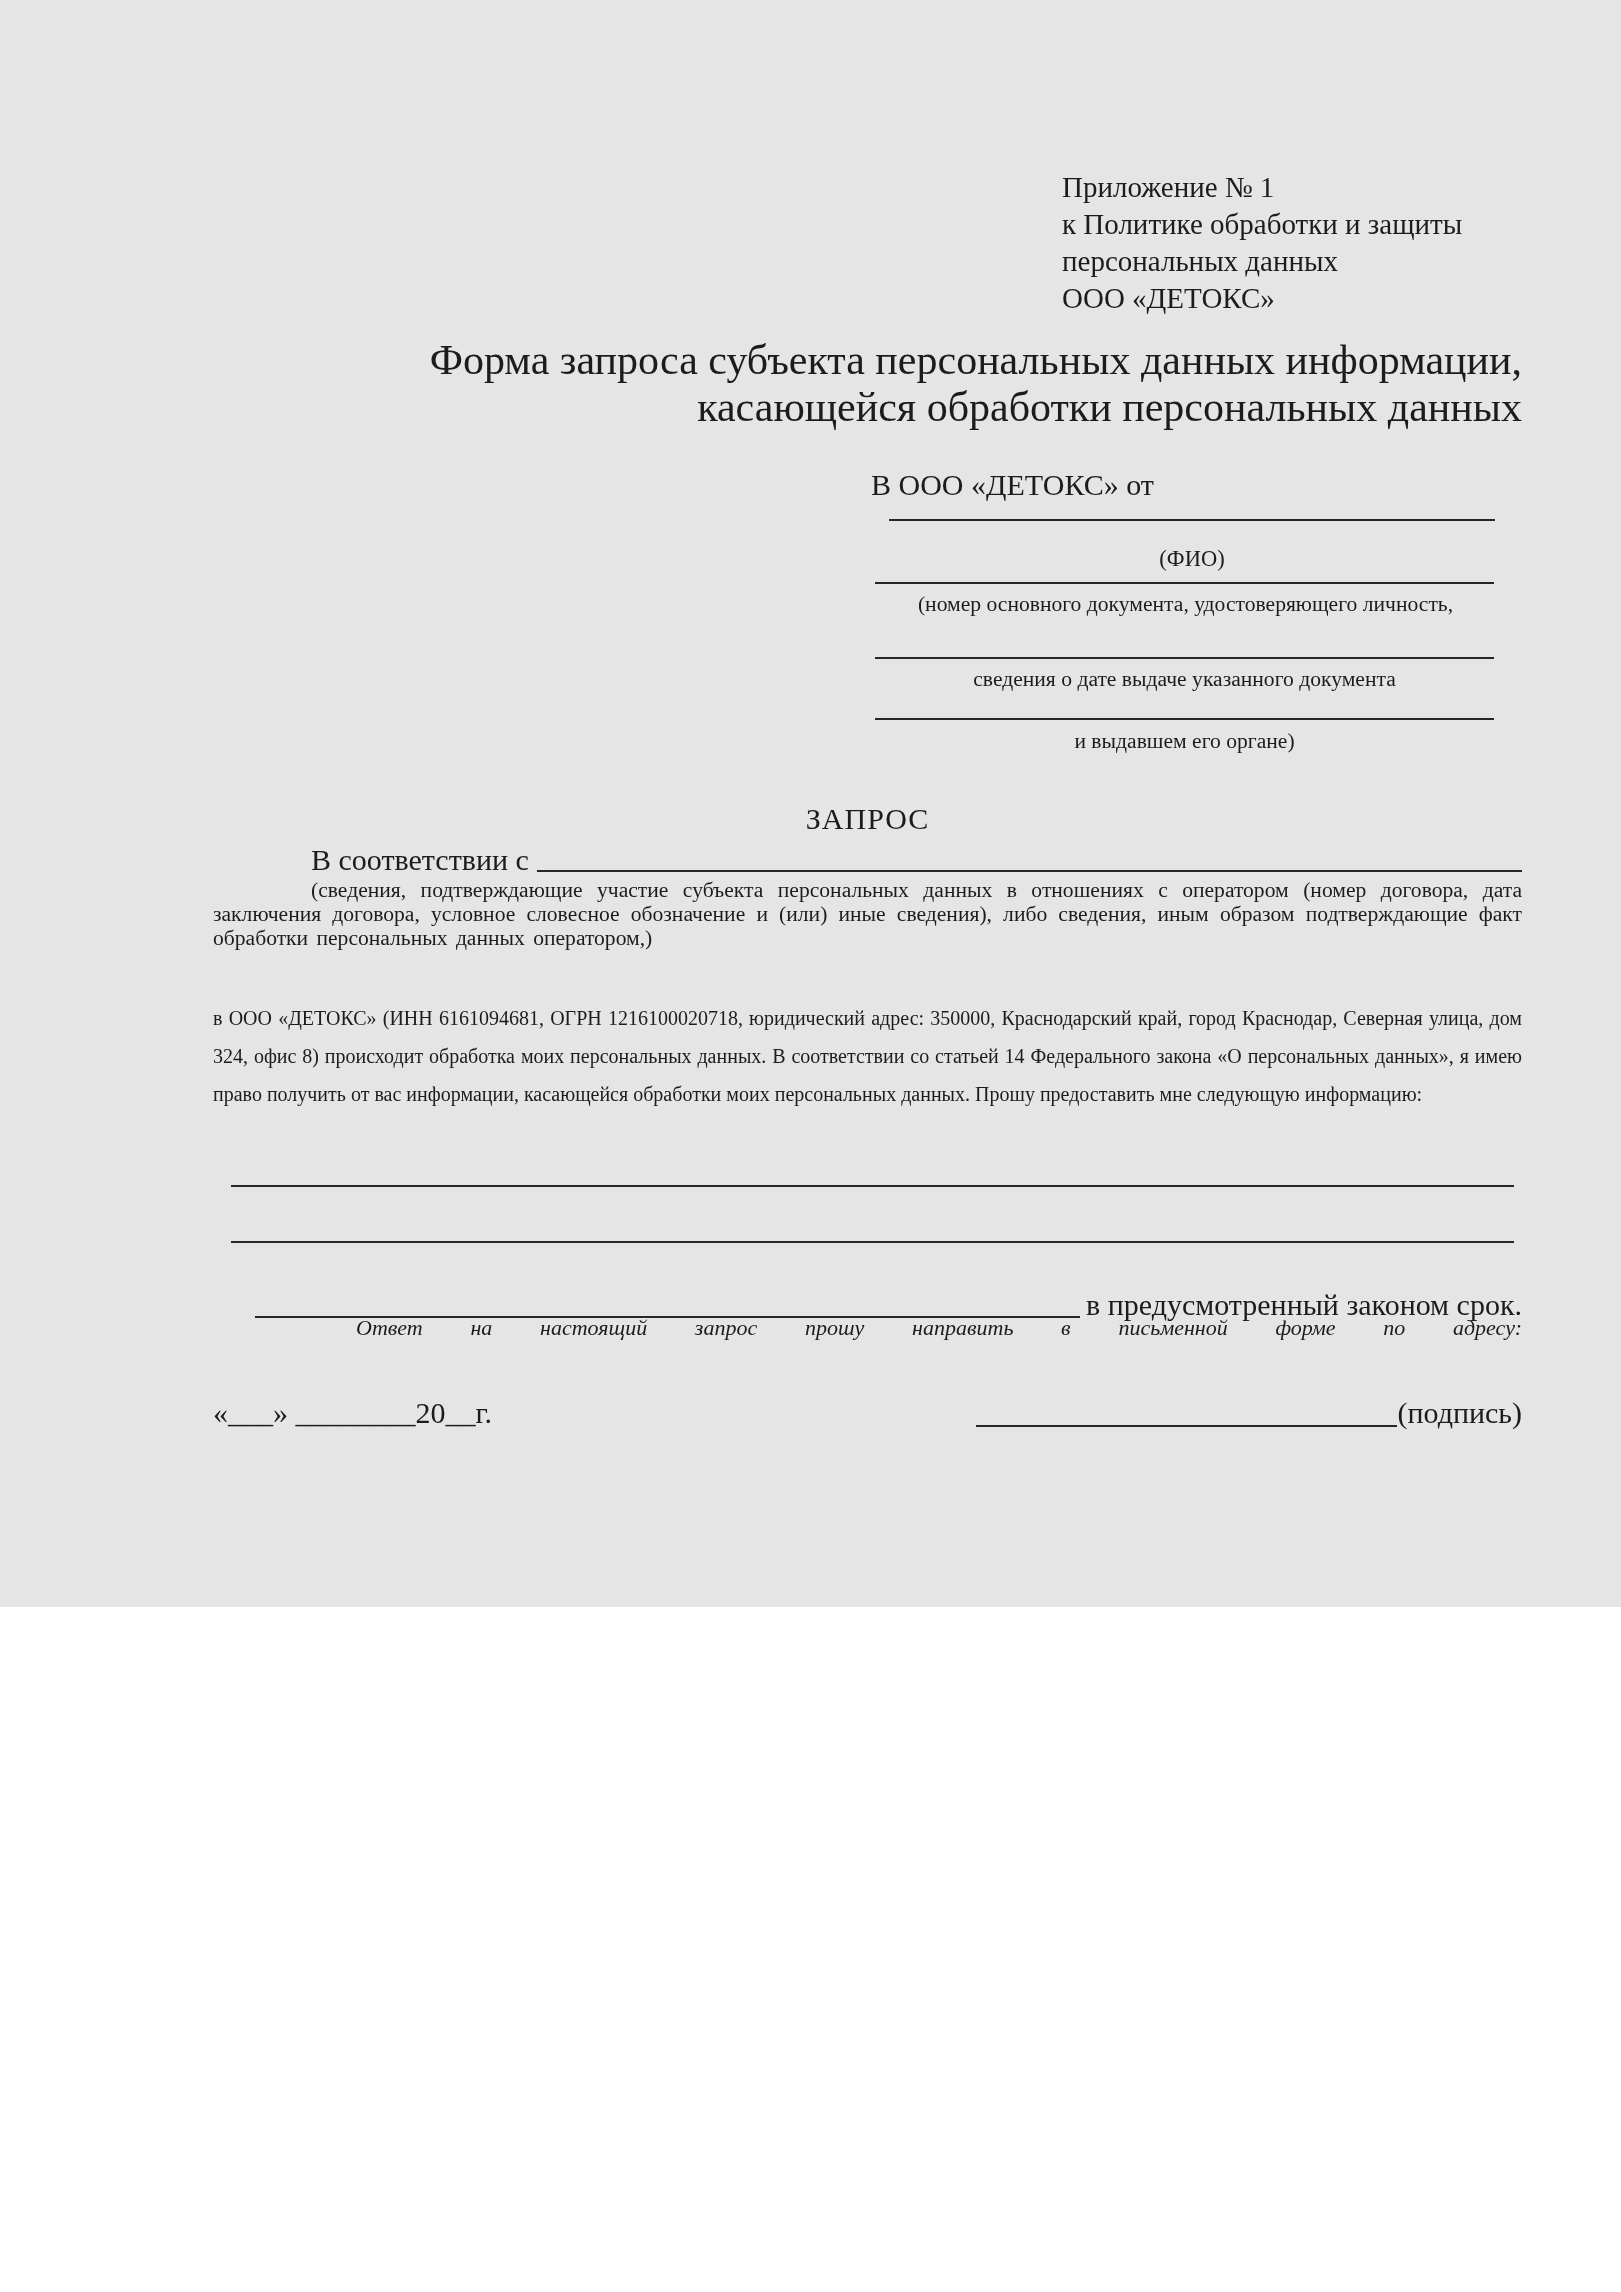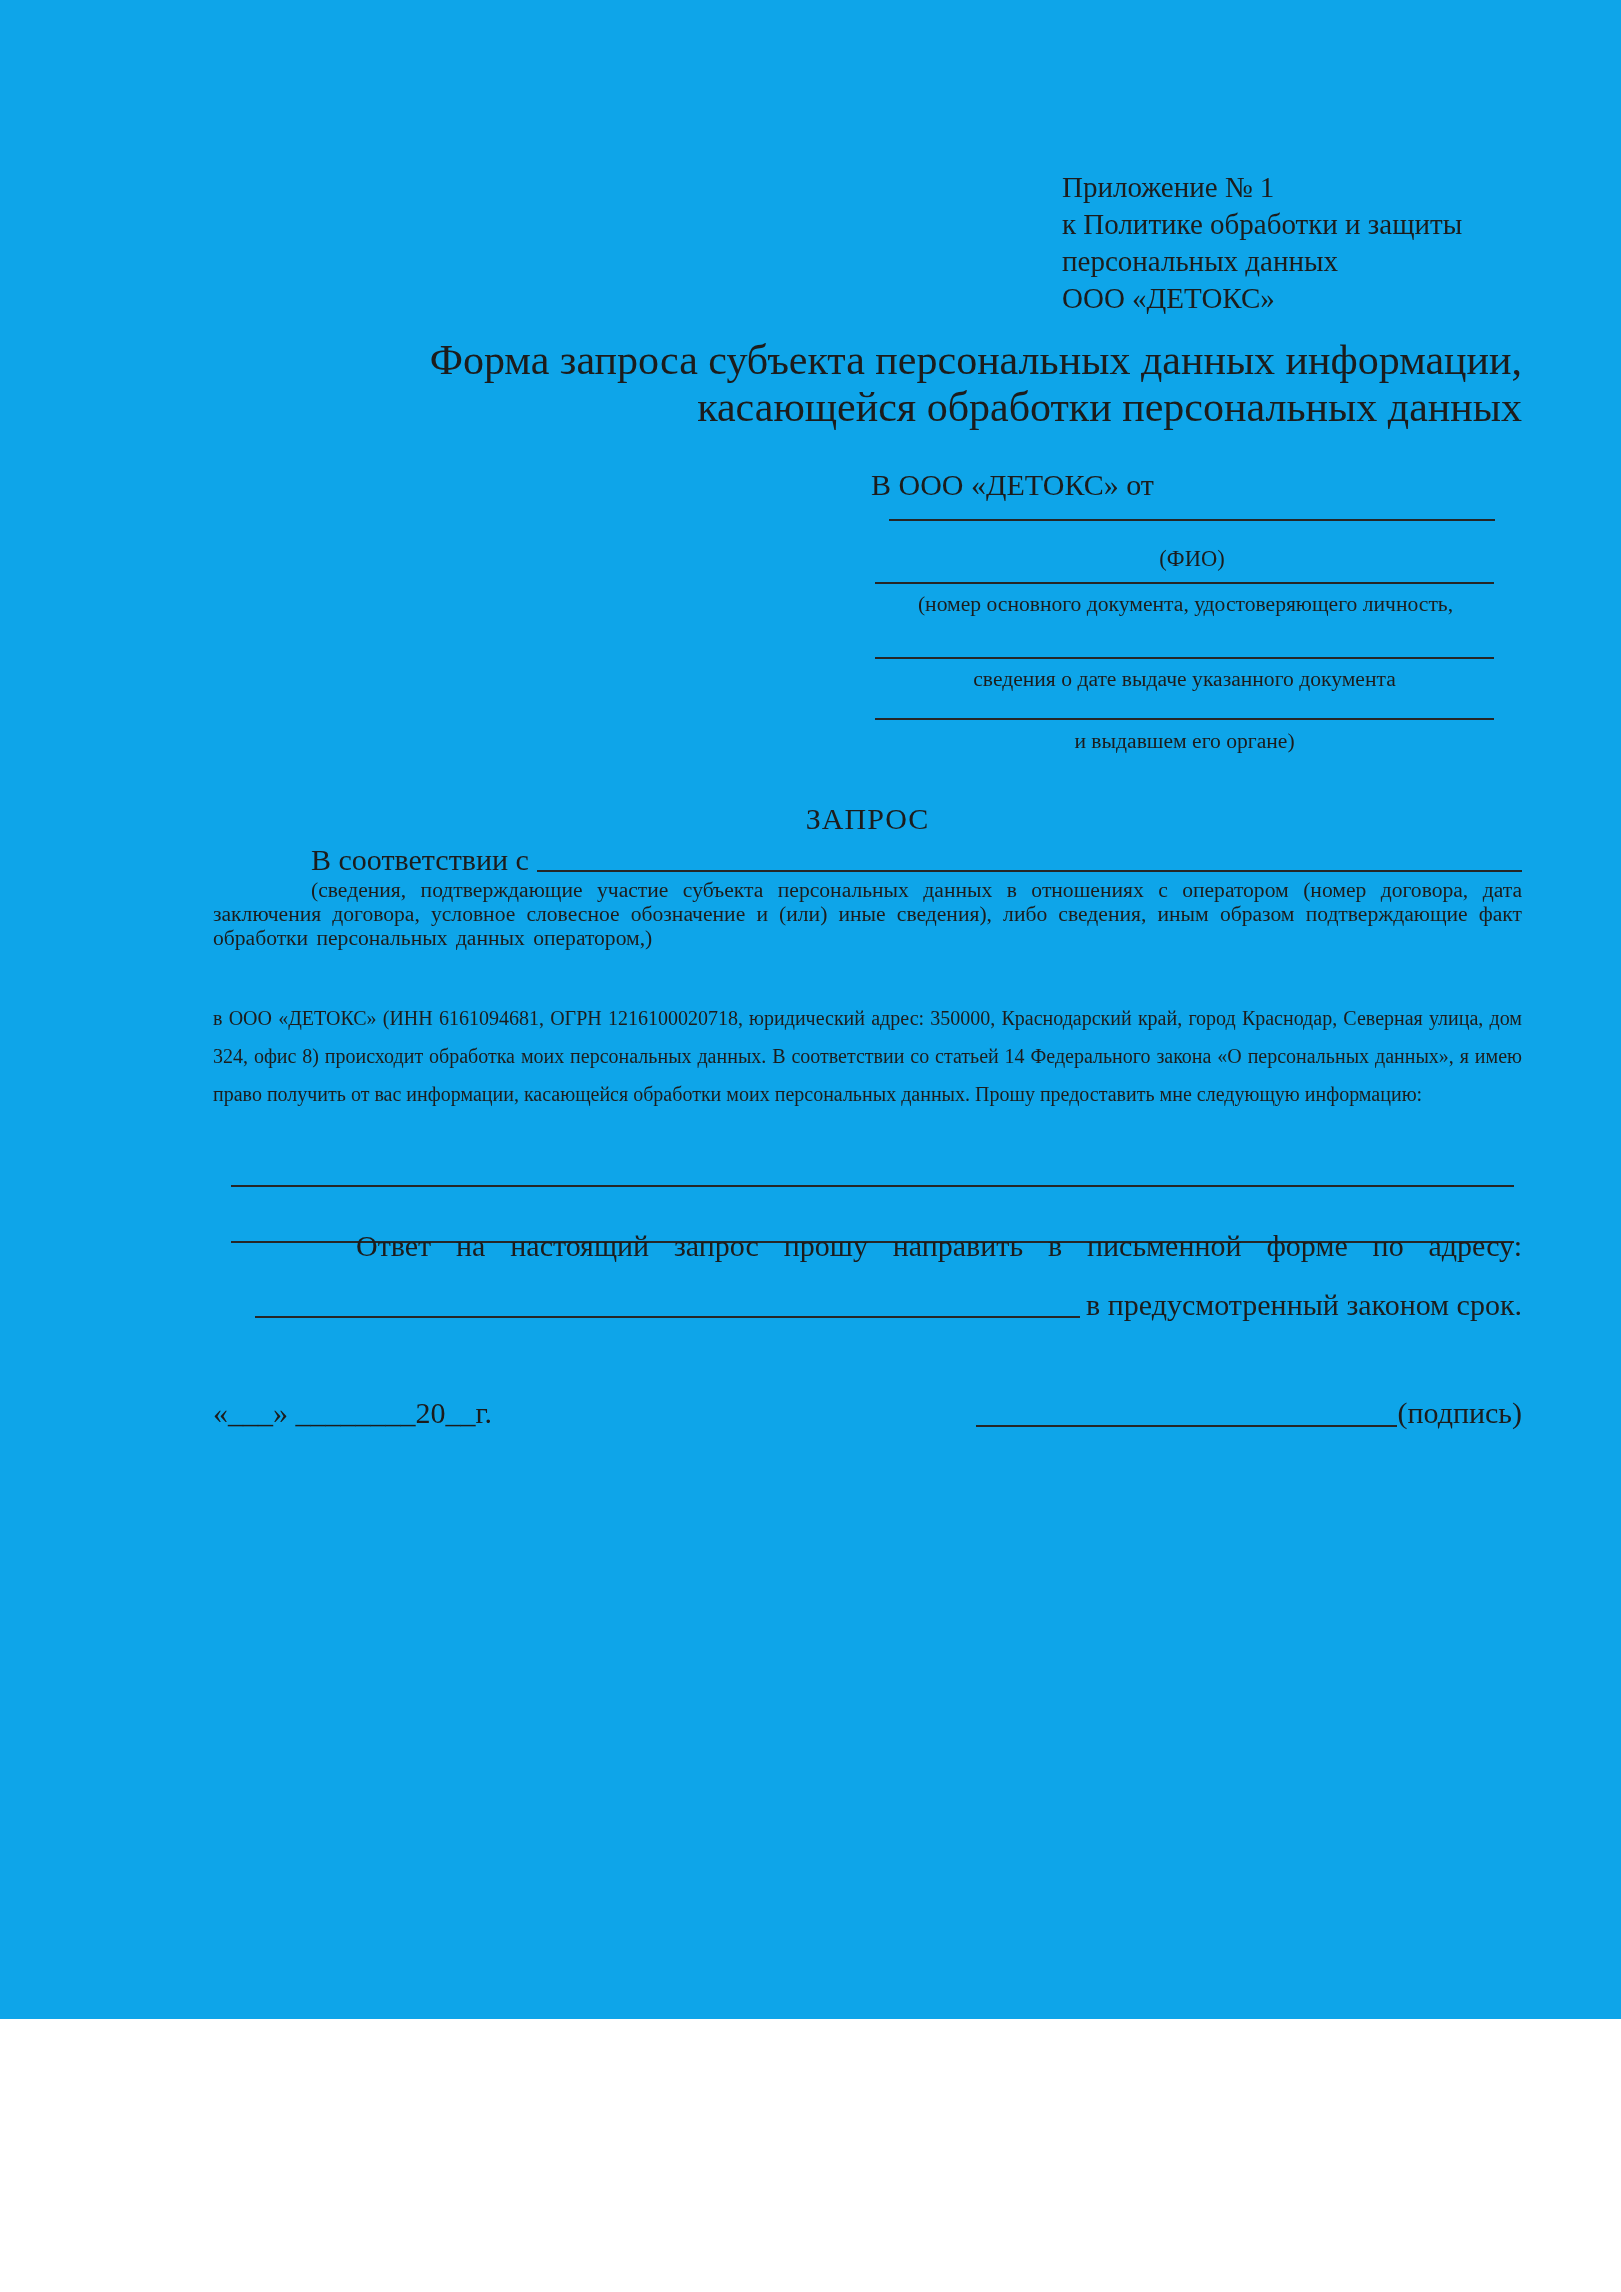--- a/index.html
+++ b/index.html
@@ -1,19 +1,19 @@
 <!DOCTYPE html>
 <html><head>
 <meta charset="utf-8">
 <style>
   html,body{margin:0;padding:0;background:#ffffff;}
   .page{
     position:relative;
-    width:1621px;height:2019px;
-    background:#0ea5e9;
+    width:1621px;height:1607px;
+    background:#e5e5e5;
     font-family:"Liberation Serif","DejaVu Serif",serif;
     color:#1c1c1c;
     overflow:hidden;
   }
   .abs{position:absolute;}
   
   .appendix{left:1062px;top:169px;font-size:29px;line-height:37px;white-space:nowrap;}
   
   .doc-title{left:213px;top:337px;width:1309px;text-align:right;font-size:42px;font-weight:normal;line-height:47px;}
   
@@ -25,21 +25,21 @@
   .request-heading{left:213px;top:802px;width:1309px;text-align:center;font-size:30px;letter-spacing:1px;}
   
   .accordance{left:213px;top:843px;width:1309px;display:flex;font-size:30px;}
   .accordance .lead{padding-left:98px;white-space:nowrap;}
   .fill-line{flex:1 1 auto;border-bottom:2.9px solid #262626;margin:0 0 4.9px 7.8px;}
   
   .note{left:213px;top:878px;width:1309px;font-size:21.6px;line-height:24px;text-align:justify;text-indent:98px;word-spacing:2.9px;}
   
   .body-par{left:213px;top:951px;width:1309px;font-size:20px;line-height:38px;text-align:justify;margin-top:48px;}
   
-  .answer-sentence{left:213px;top:1227px;width:1309px;font-size:30px;line-height:37px;text-align:justify;text-align-last:justify;text-indent:143px;}
+  .answer-sentence{left:213px;top:1309px;width:1309px;font-size:22px;line-height:37px;text-align:justify;text-align-last:justify;text-indent:143px;font-style:italic;}
   .answer-row{left:213px;top:1286px;width:1309px;display:flex;font-size:30px;line-height:37px;}
   .answer-row .fill-line{margin-left:42px;margin-right:5.9px;}
   .answer-row .tail{white-space:nowrap;}
   
   .sign-row{left:213px;top:1396px;width:1309px;display:flex;justify-content:space-between;font-size:30px;}
   .sig-line{display:inline-block;width:421px;height:0;border-bottom:2.9px solid #262626;position:relative;top:3.9px;}
   .nowrap{white-space:nowrap;text-align:right;}
 </style>
 </head>
 <body>

